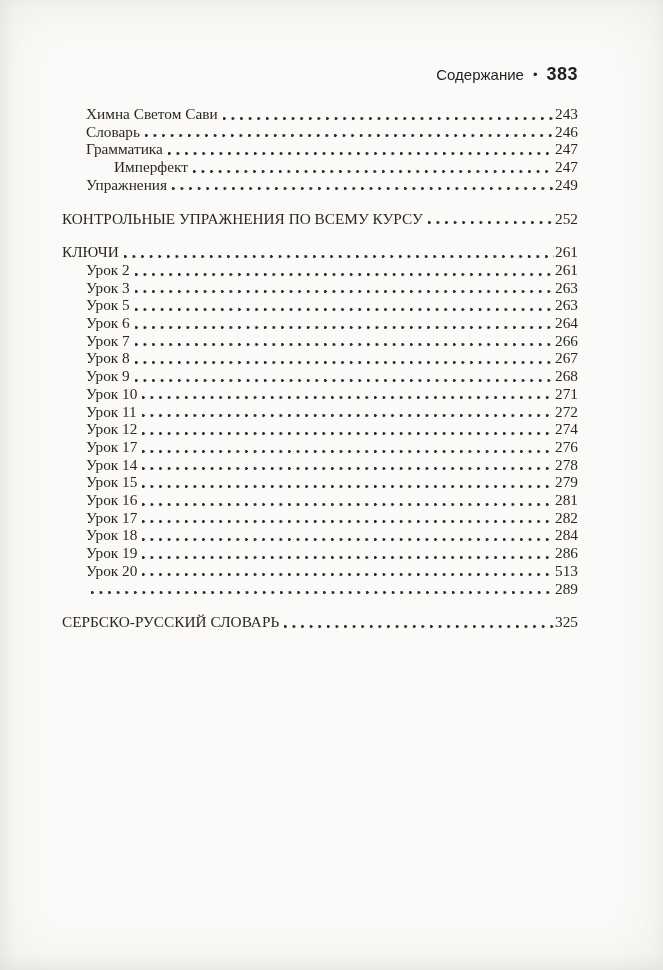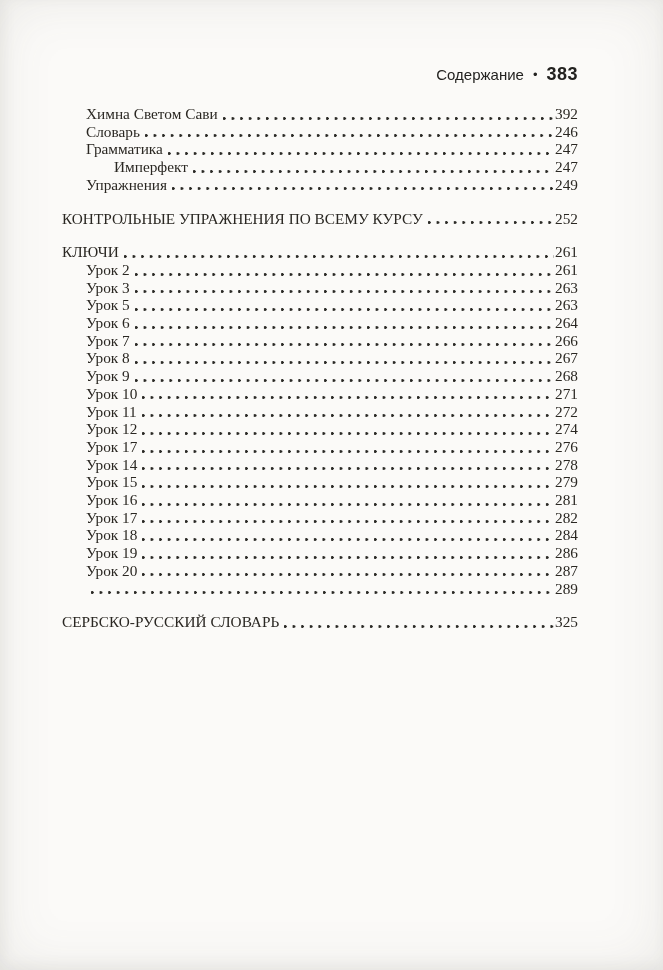--- a/index.html
+++ b/index.html
@@ -60,21 +60,21 @@
   <div class="content">
     <div class="header">
       <span class="title">Содержание</span>
       <span class="bullet">•</span>
       <span class="pagenum">383</span>
     </div>
     <div class="toc">
         <div class="row indent1">
           <span class="label">Химна Светом Сави</span>
           <span class="dots"></span>
-          <span class="pageno">392</span>
+          <span class="pageno">243</span>
         </div>
         <div class="row indent1">
           <span class="label">Словарь</span>
           <span class="dots"></span>
           <span class="pageno">246</span>
         </div>
         <div class="row indent1">
           <span class="label">Грамматика</span>
           <span class="dots"></span>
           <span class="pageno">247</span>
@@ -180,21 +180,21 @@
           <span class="pageno">284</span>
         </div>
         <div class="row indent1">
           <span class="label">Урок 19</span>
           <span class="dots"></span>
           <span class="pageno">286</span>
         </div>
         <div class="row indent1">
           <span class="label">Урок 20</span>
           <span class="dots"></span>
-          <span class="pageno">287</span>
+          <span class="pageno">513</span>
         </div>
         <div class="row indent1">
           <span class="dots"></span>
           <span class="pageno">289</span>
         </div>
         <div class="row indent0 gap">
           <span class="label">СЕРБСКО-РУССКИЙ СЛОВАРЬ</span>
           <span class="dots"></span>
           <span class="pageno">325</span>
         </div>

